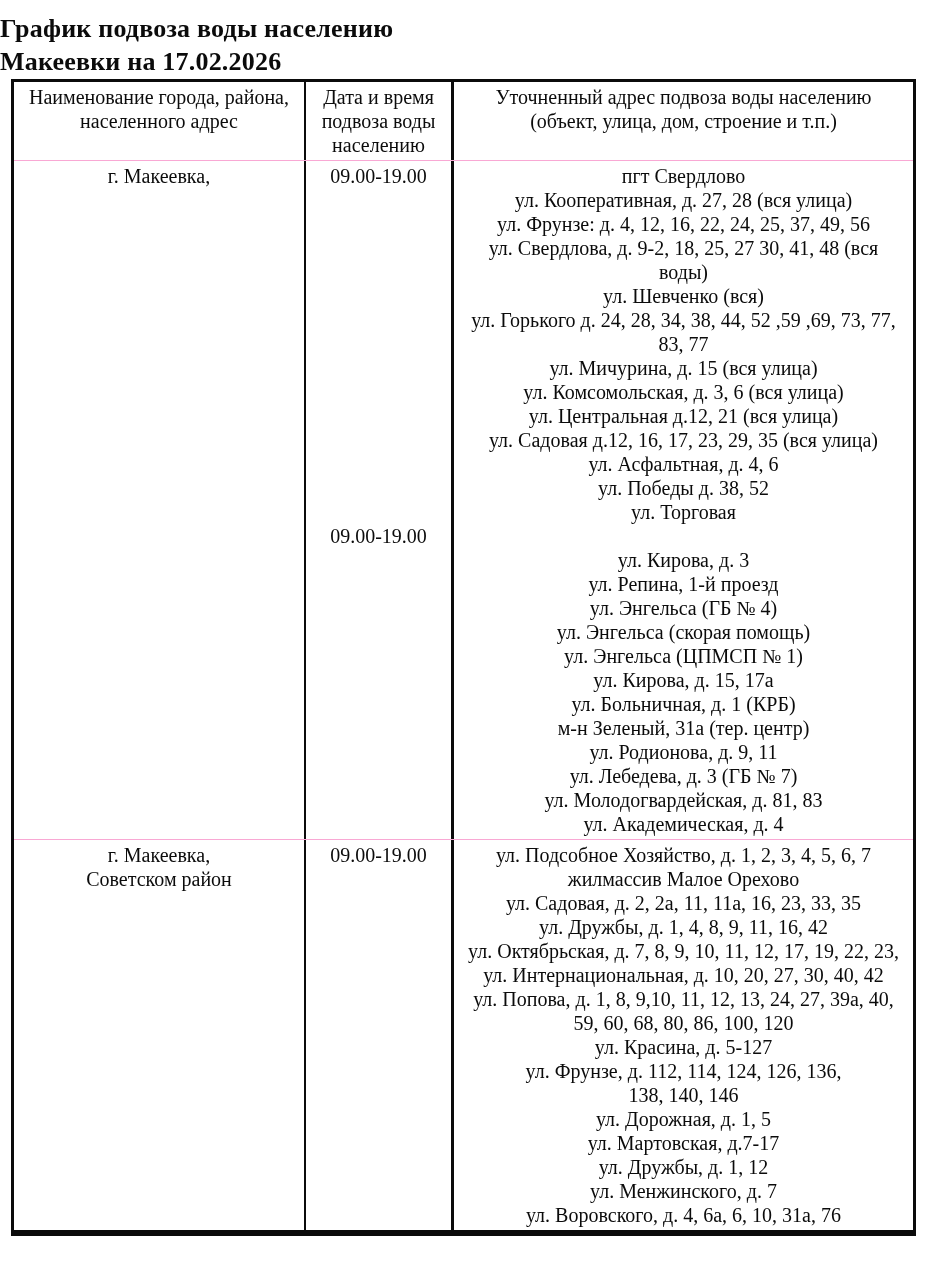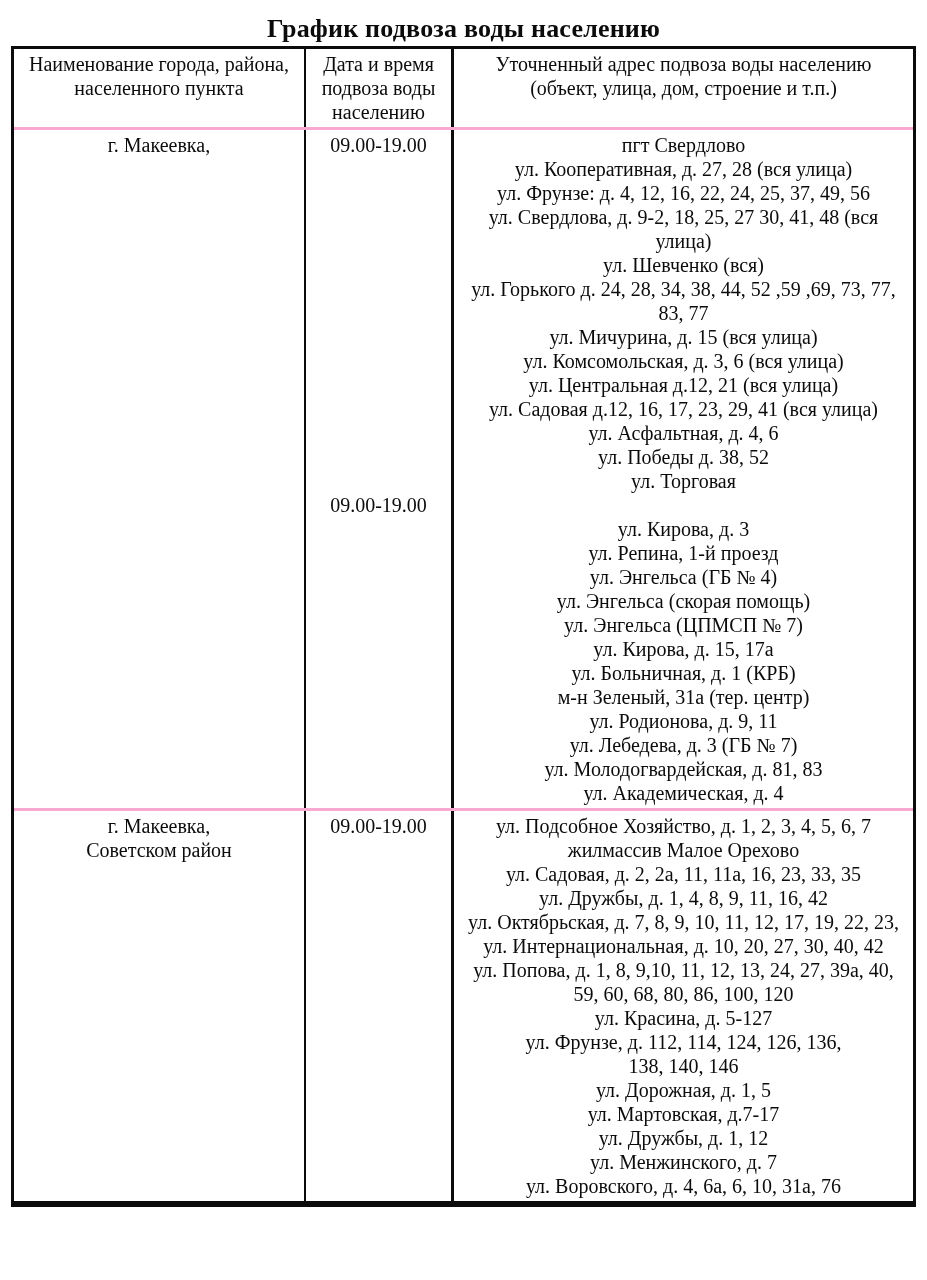--- a/index.html
+++ b/index.html
@@ -9,33 +9,33 @@
   }
   body {
     width: 927px;
     height: 1280px;
     overflow: hidden;
     font-family: "Liberation Serif", "DejaVu Serif", serif;
     color: #0b0b0b;
   }
   .page-title {
     padding-top: 12px;
-    text-align: center;
+    text-align: left;
     font-weight: bold;
     font-size: 26px;
     line-height: 33px;
     letter-spacing: 0.2px;
   }
   .tbl {
     margin: 1px 11px 0 11px;
     border: 3px solid #0b0b0b;
   }
   .row {
     display: flex;
-    border-bottom: 3px solid #f9a8d4;
+    border-bottom: 1px solid #f9a8d4;
     align-items: stretch;
   }
   .row:last-child { border-bottom: 3px solid #0b0b0b; }
   .cell {
     box-sizing: border-box;
     padding: 3px 2px;
     text-align: center;
     font-size: 20px;
     line-height: 24px;
   }
@@ -60,27 +60,28 @@
     white-space: nowrap;
   }
 </style>
 </head>
 <body>
 
 <div class="page">
 
   <div class="page-title">
     <div>График подвоза воды населению</div>
+    <div>Макеевки на 17.02.2026</div>
   </div>
 
   <div class="tbl">
     <div class="row head">
       <div class="cell loc" id="hdr-loc">
           <div class="line">Наименование города, района,</div>
-          <div class="line">населенного пункта</div>
+          <div class="line">населенного адрес</div>
         </div>
       <div class="cell time" id="hdr-time">
           <div class="line">Дата и время</div>
           <div class="line">подвоза воды</div>
           <div class="line">населению</div>
         </div>
       <div class="cell addr" id="hdr-addr">
           <div class="line">Уточненный адрес подвоза воды населению</div>
           <div class="line">(объект, улица, дом, строение и т.п.)</div>
         </div>
@@ -92,37 +93,37 @@
           </div>
           <div class="cell time">
             <div class="time-label" style="top: 3px;">09.00-19.00</div>
             <div class="time-label" style="top: 363px;">09.00-19.00</div>
           </div>
           <div class="cell addr">
             <div class="line">пгт Свердлово</div>
             <div class="line">ул. Кооперативная, д. 27, 28 (вся улица)</div>
             <div class="line">ул. Фрунзе: д. 4, 12, 16, 22, 24, 25, 37, 49, 56</div>
             <div class="line">ул. Свердлова, д. 9-2, 18, 25, 27 30, 41, 48 (вся</div>
-            <div class="line">улица)</div>
+            <div class="line">воды)</div>
             <div class="line">ул. Шевченко (вся)</div>
             <div class="line">ул. Горького д. 24, 28, 34, 38, 44, 52 ,59 ,69, 73, 77,</div>
             <div class="line">83, 77</div>
             <div class="line">ул. Мичурина, д. 15 (вся улица)</div>
             <div class="line">ул. Комсомольская, д. 3, 6 (вся улица)</div>
             <div class="line">ул. Центральная д.12, 21 (вся улица)</div>
-            <div class="line">ул. Садовая д.12, 16, 17, 23, 29, 41 (вся улица)</div>
+            <div class="line">ул. Садовая д.12, 16, 17, 23, 29, 35 (вся улица)</div>
             <div class="line">ул. Асфальтная, д. 4, 6</div>
             <div class="line">ул. Победы д. 38, 52</div>
             <div class="line">ул. Торговая</div>
             <div class="line">&nbsp;</div>
             <div class="line">ул. Кирова, д. 3</div>
             <div class="line">ул. Репина, 1-й проезд</div>
             <div class="line">ул. Энгельса (ГБ № 4)</div>
             <div class="line">ул. Энгельса (скорая помощь)</div>
-            <div class="line">ул. Энгельса (ЦПМСП № 7)</div>
+            <div class="line">ул. Энгельса (ЦПМСП № 1)</div>
             <div class="line">ул. Кирова, д. 15, 17а</div>
             <div class="line">ул. Больничная, д. 1 (КРБ)</div>
             <div class="line">м-н Зеленый, 31а (тер. центр)</div>
             <div class="line">ул. Родионова, д. 9, 11</div>
             <div class="line">ул. Лебедева, д. 3 (ГБ № 7)</div>
             <div class="line">ул. Молодогвардейская, д. 81, 83</div>
             <div class="line">ул. Академическая, д. 4</div>
           </div>
         </div>
         <div class="row">

